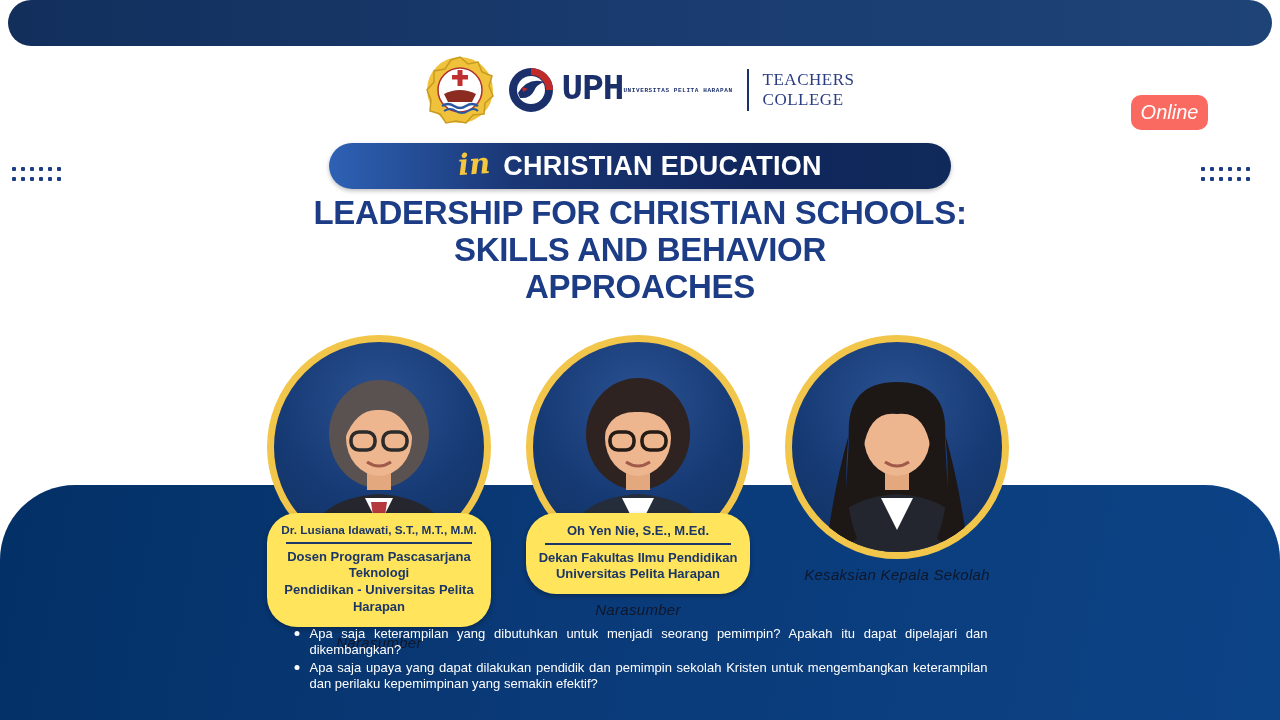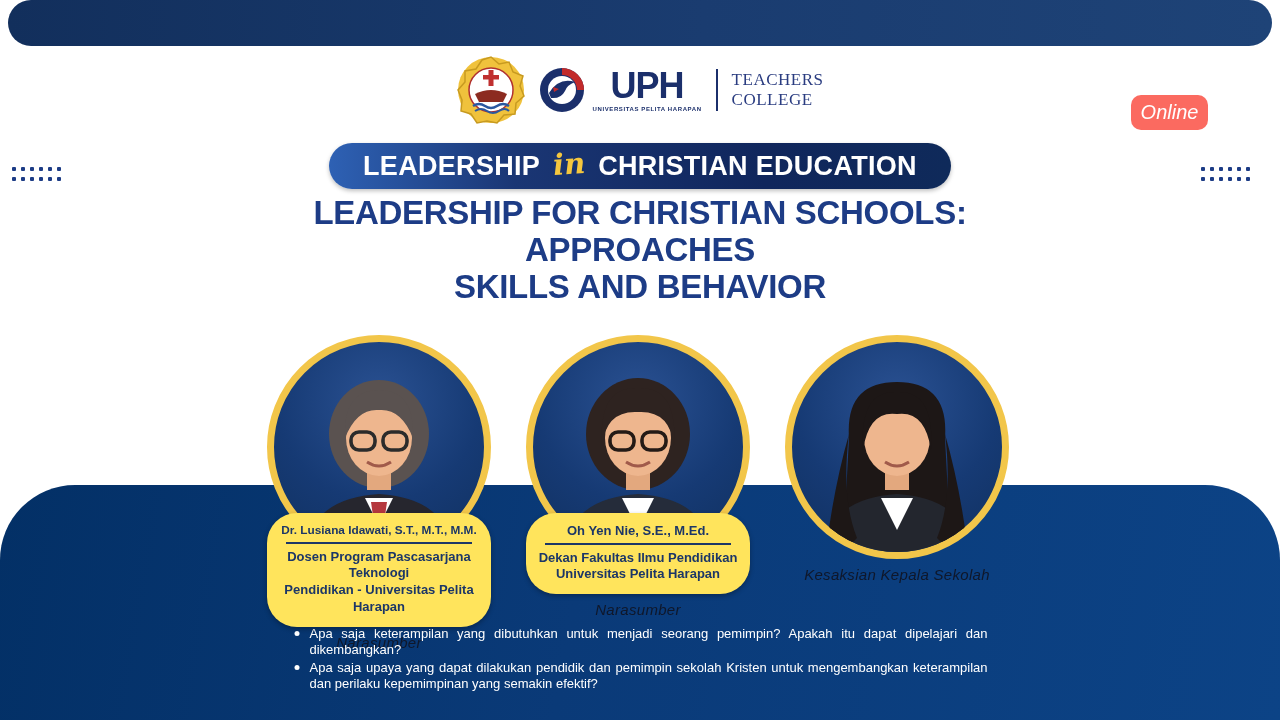--- a/index.html
+++ b/index.html
@@ -11,21 +11,21 @@
   .top-bar { position:absolute; left:8px; right:8px; top:0; height:46px;
     background:linear-gradient(90deg,#122f5c 0%, #1a3c70 55%, #1e4377 100%);
     border-radius:26px; }
 
   
   .logos { position:absolute; top:54px; left:0; right:0; height:72px;
     display:flex; justify-content:center; align-items:center; gap:14px; }
   .mpk-badge { width:68px; height:68px; }
   .uph-group { display:flex; align-items:center; gap:8px; }
   .uph-emblem { width:46px; height:46px; }
-  .uph-text { display:flex; flex-direction:column; align-items:center; line-height:1; }
+  .uph-text { display:flex; flex-direction:row; align-items:center; line-height:1;font-family:Liberation Mono, monospace; }
   .uph-word { font-size:36px; font-weight:bold; color:#1b2f6b; letter-spacing:-1px; }
   .uph-sub { font-size:6px; font-weight:bold; color:#1b2f6b; letter-spacing:0.6px; margin-top:2px; }
   .logo-divider { width:2px; height:42px; background:#1b2f6b; margin:0 6px; }
   .college { display:flex; flex-direction:column; justify-content:center; line-height:1.15;
     font-family:"Liberation Serif", serif; font-size:17px; color:#2a3c80; letter-spacing:0.5px; }
 
   
   .online-badge { position:absolute; top:55px; right:72px; width:77px; height:35px;
     background:#fb6a60; border-radius:10px; color:#ffffff; font-size:20px; font-style:italic;
     display:flex; align-items:center; justify-content:center; font-weight:500;margin-top:40px; }
@@ -148,29 +148,28 @@
       <i></i>
       <i></i>
       <i></i>
       <i></i>
       <i></i>
       <i></i>
       <i></i>
   </div>
 
   <div class="banner">
-    <span class="b-word">LEADERSHIP</span>
     <span class="b-script">in</span>
     <span class="b-word">CHRISTIAN EDUCATION</span>
   </div>
 
   <div class="main-title">
     <div>LEADERSHIP FOR CHRISTIAN SCHOOLS:</div>
+    <div>SKILLS AND BEHAVIOR</div>
     <div>APPROACHES</div>
-    <div>SKILLS AND BEHAVIOR</div>
   </div>
 
   <div class="bottom-panel"></div>
 
   <div class="speakers">
 
     <div class="speaker s1">
       <div class="photo">
         <svg viewBox="0 0 100 100">
           <ellipse cx="50" cy="38" rx="25" ry="27" fill="#5a5250"></ellipse>

